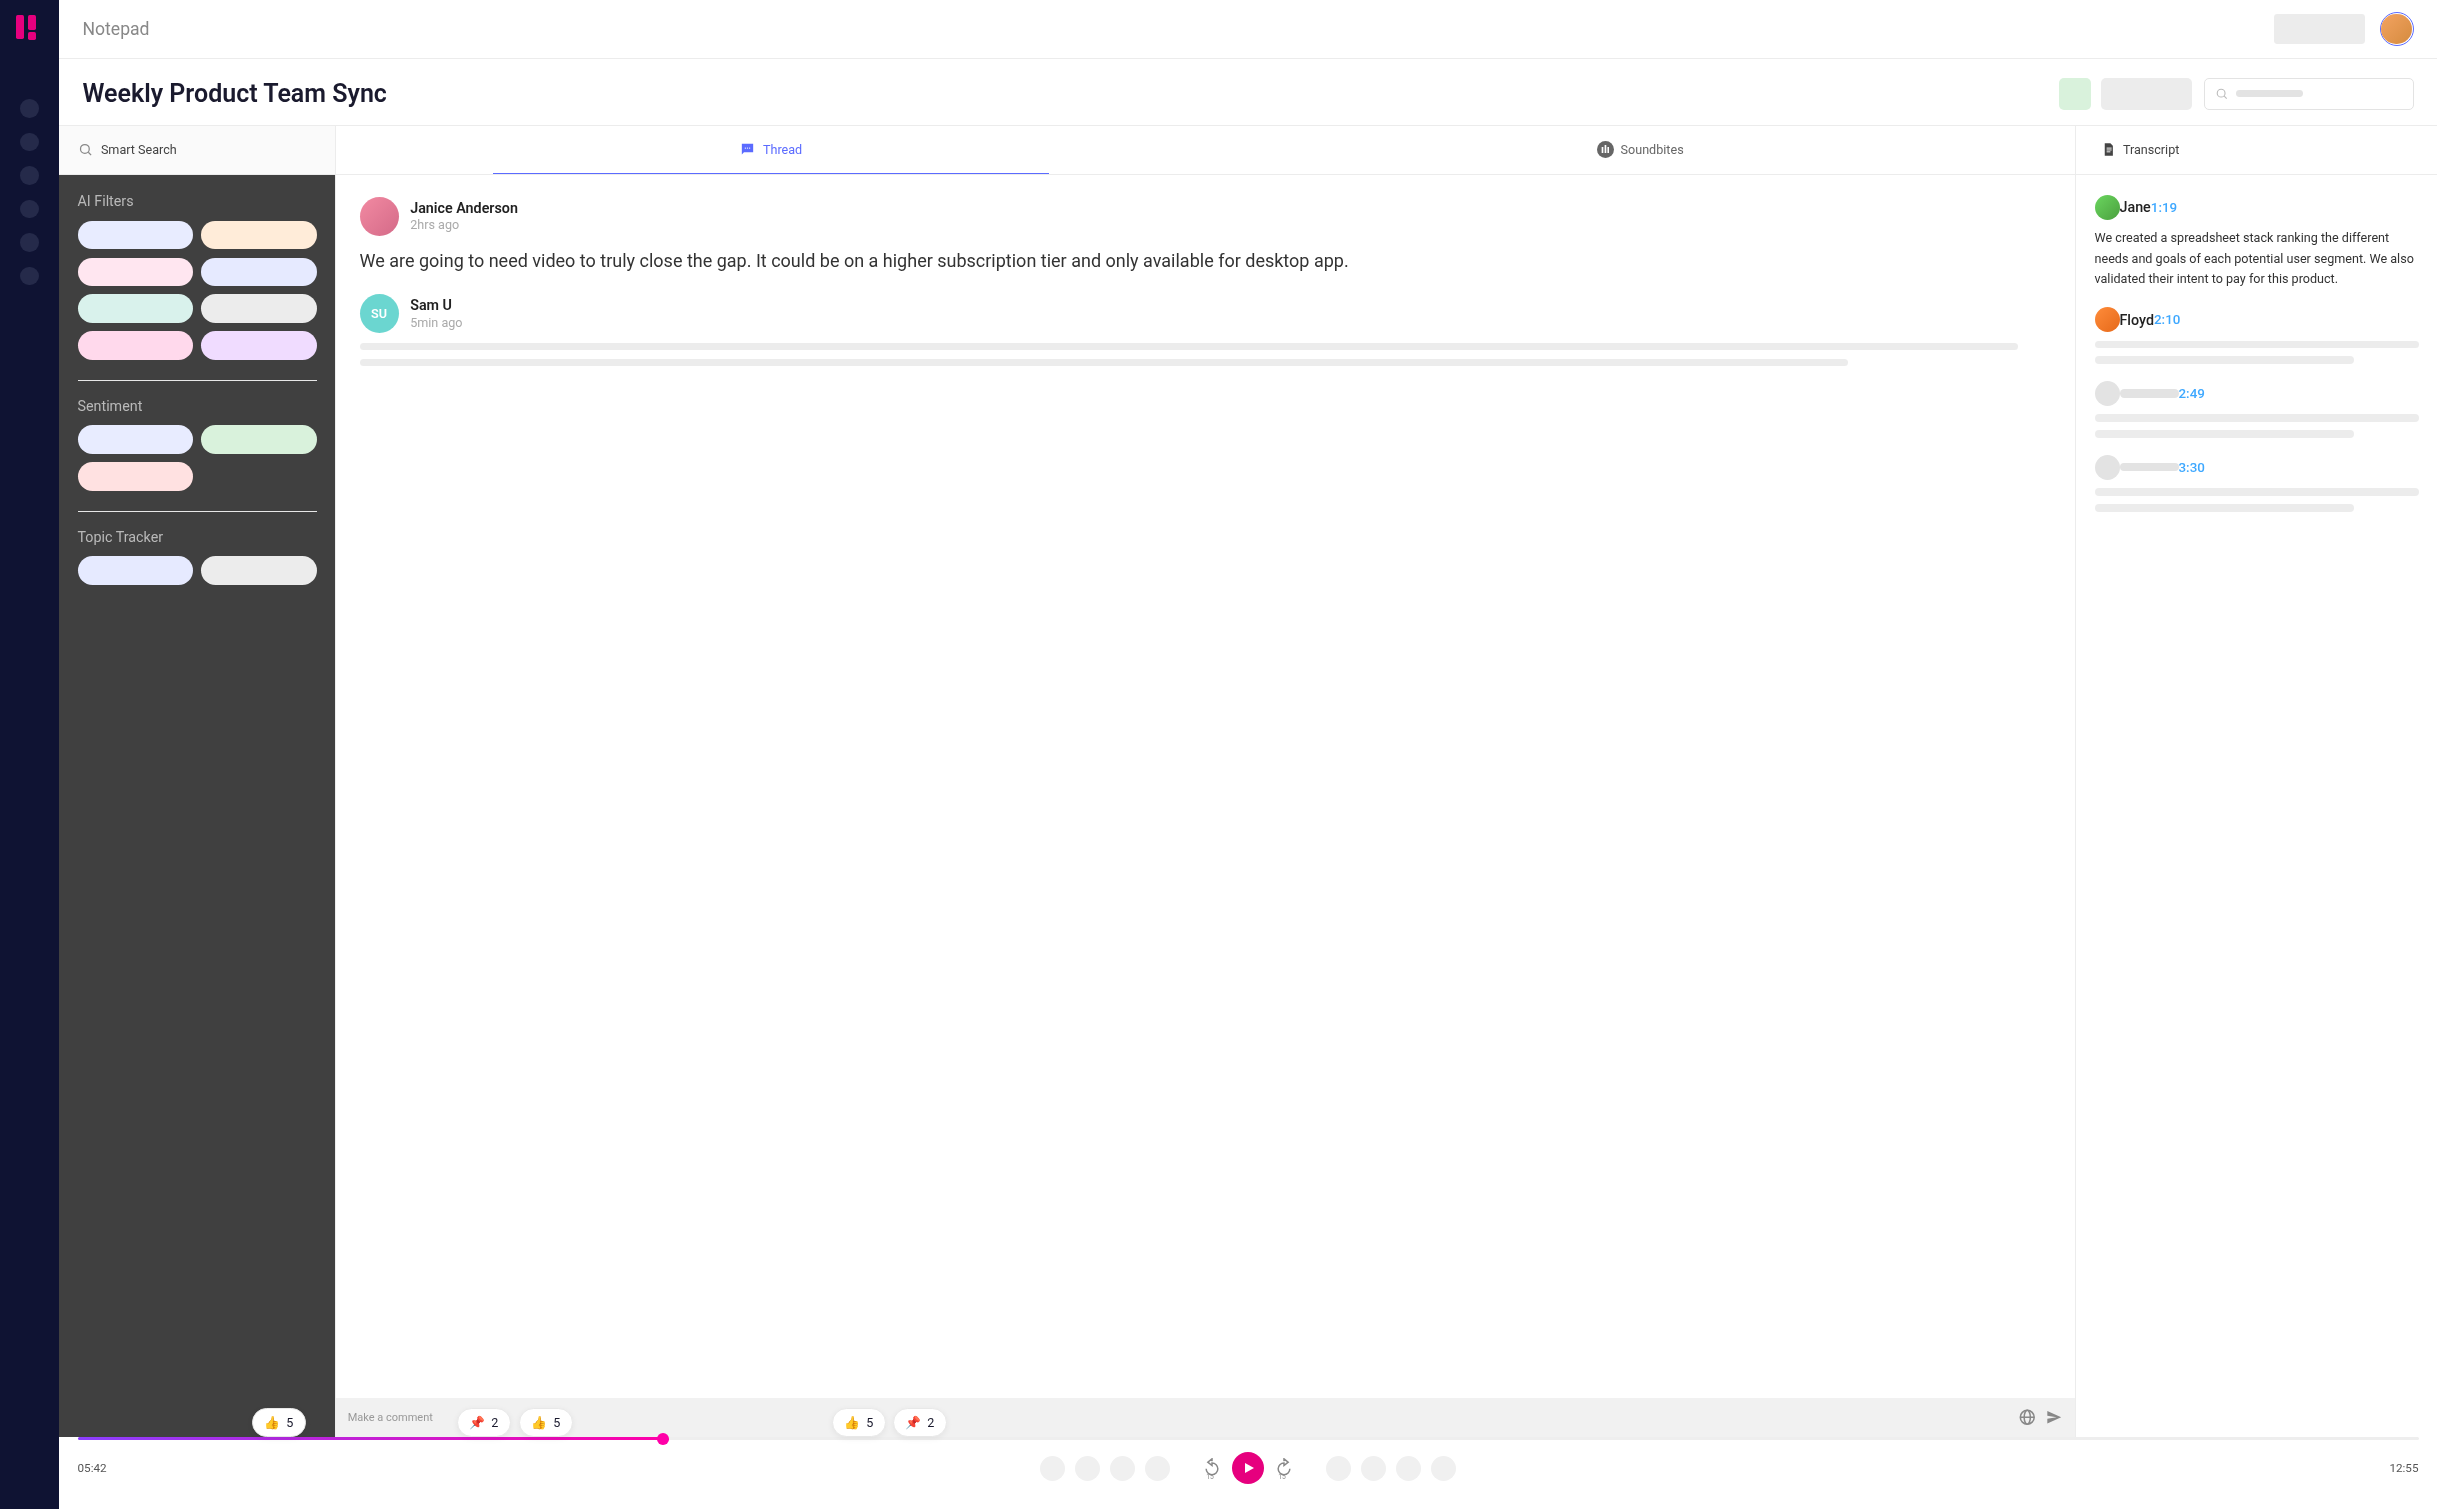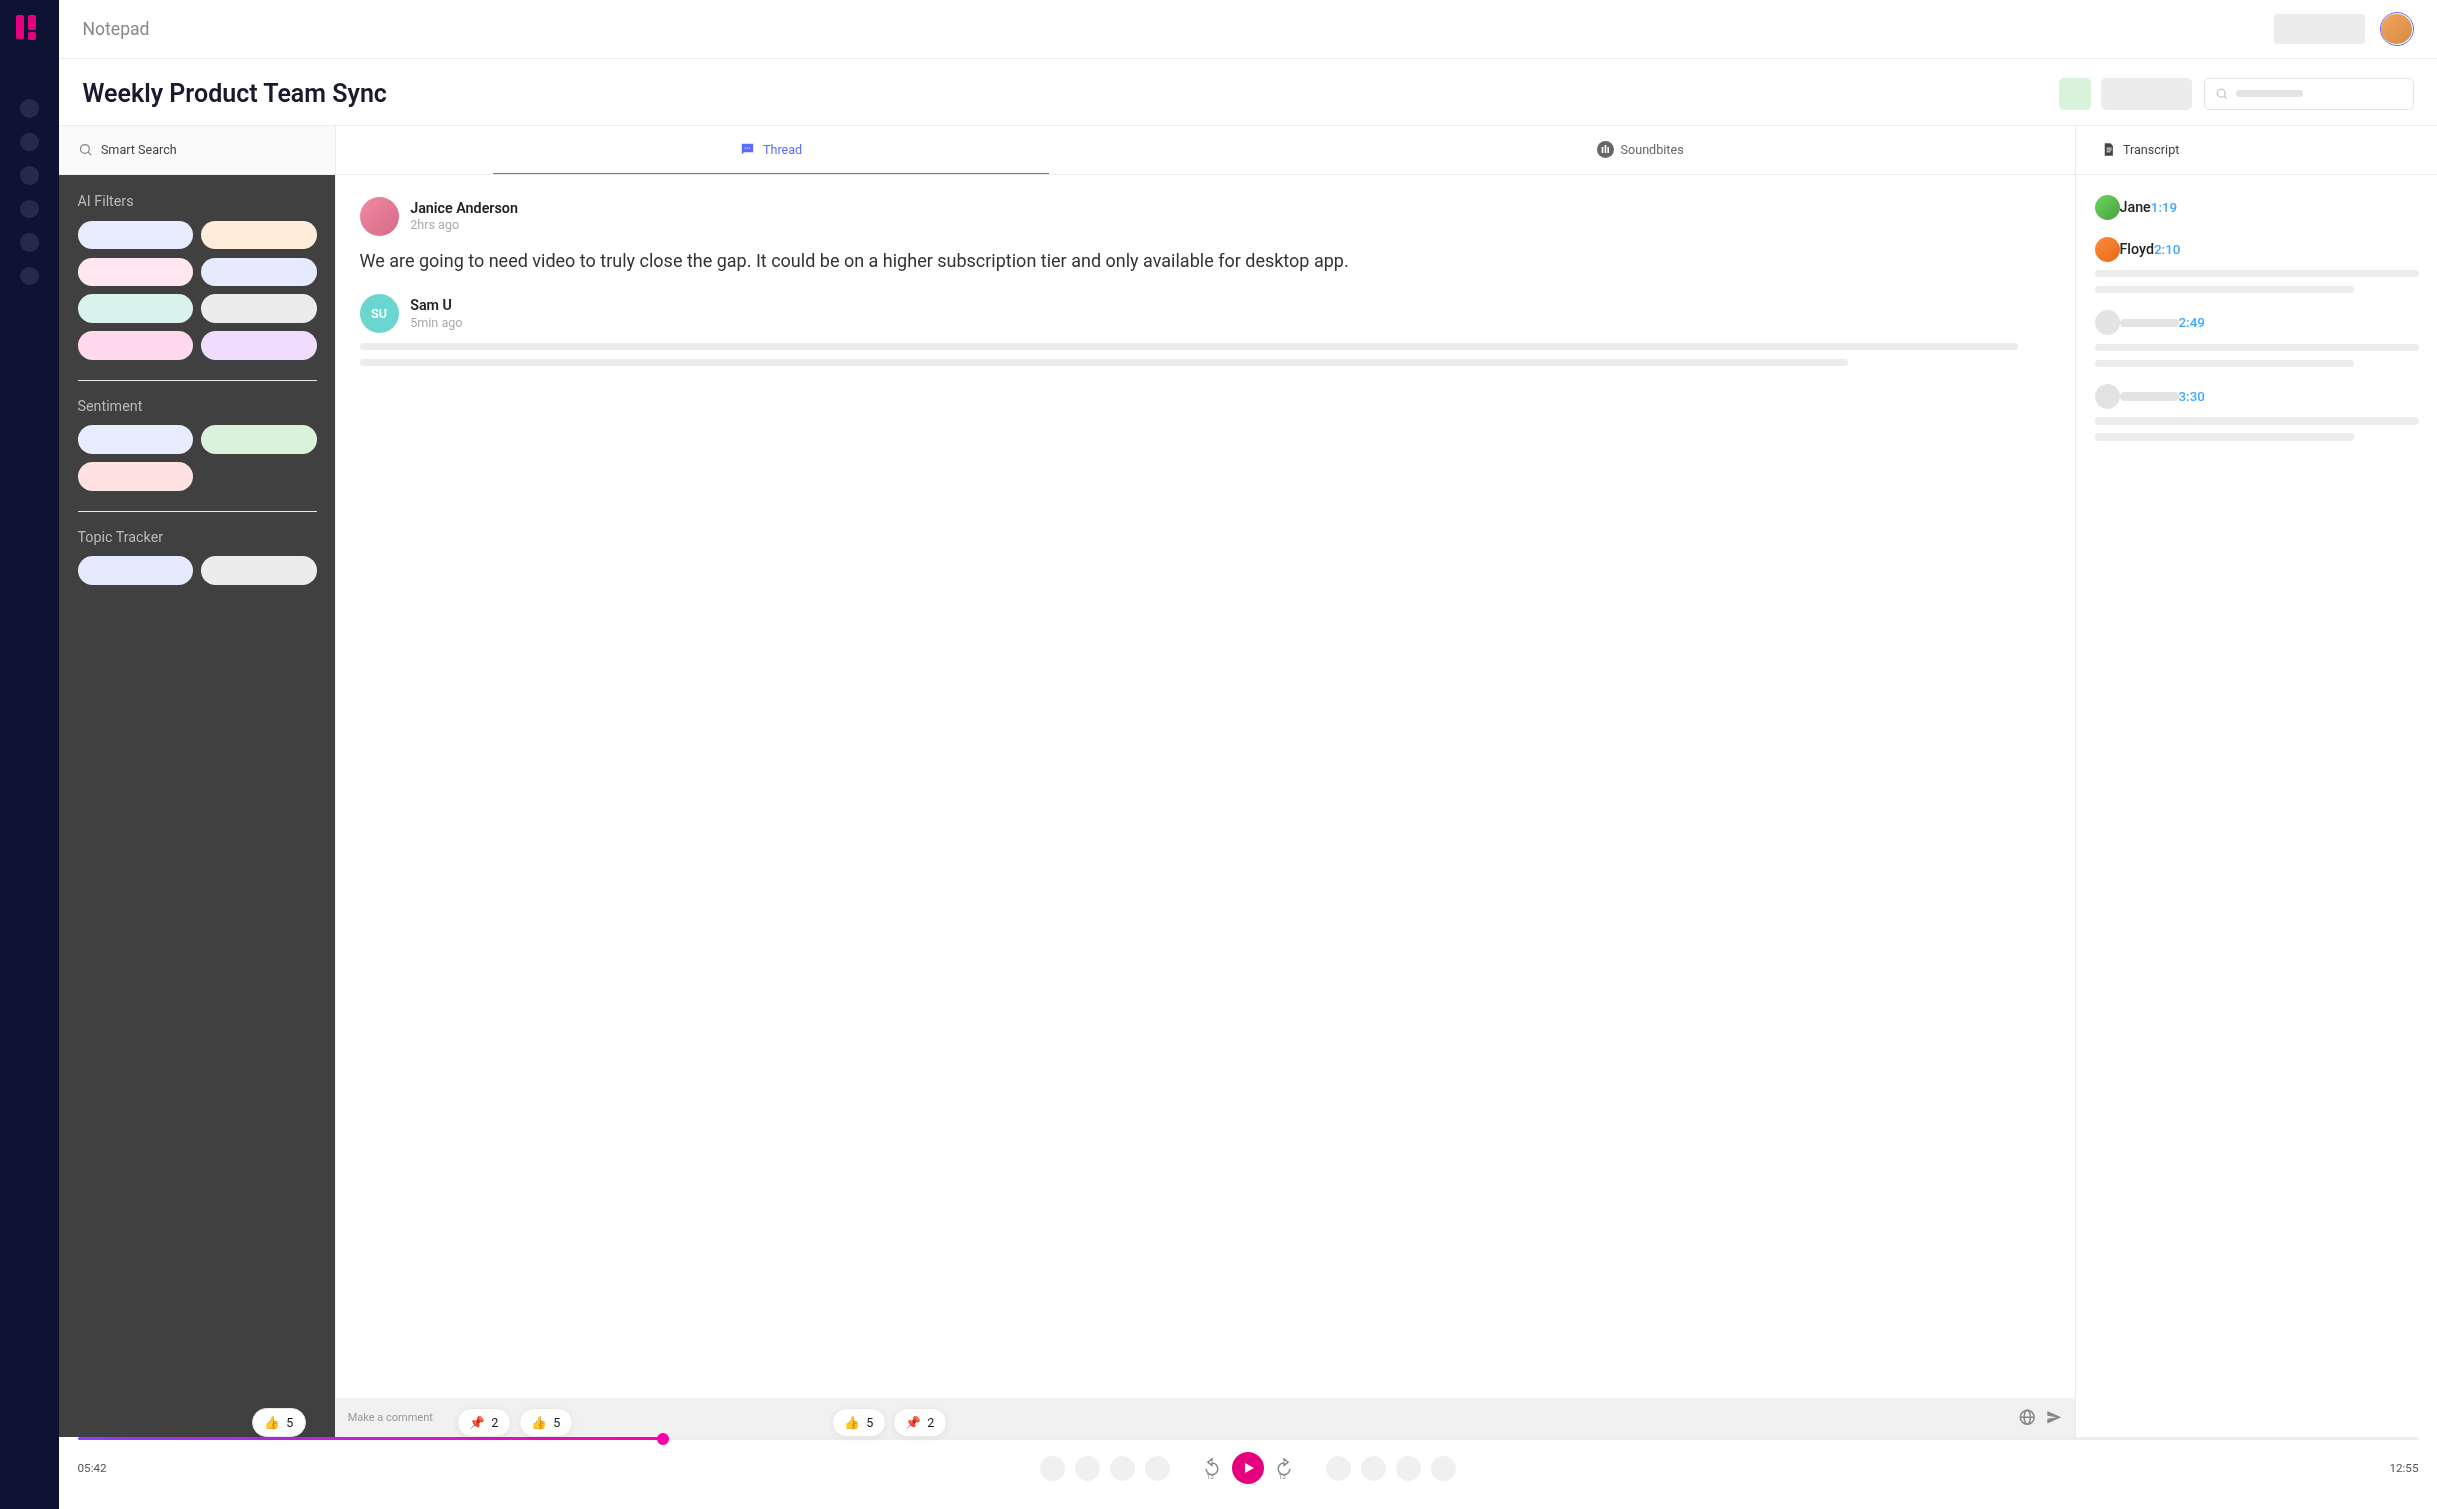--- a/index.html
+++ b/index.html
@@ -258,20 +258,21 @@
             <span>Transcript</span>
           </div>
         </div>
         <div class="transcript-body" id="transcript-body">
             <div class="tr-entry">
               <div class="tr-head">
                 <div class="tr-av" style="background: linear-gradient(135deg, rgb(107, 214, 95), rgb(74, 160, 62));"></div>
                 <div class="tr-name">Jane</div>
                 <div class="tr-time">1:19</div>
               </div>
+              <div class="tr-text">We created a spreadsheet stack ranking the different needs and goals of each potential user segment. We also validated their intent to pay for this product.</div>
             </div>
             <div class="tr-entry">
               <div class="tr-head">
                 <div class="tr-av" style="background: linear-gradient(135deg, rgb(255, 140, 58), rgb(230, 105, 26));"></div>
                 <div class="tr-name">Floyd</div>
                 <div class="tr-time">2:10</div>
               </div>
               <div class="sk-line" style="width: 100%;"></div>
               <div class="sk-line" style="width: 80%;"></div>
             </div>

